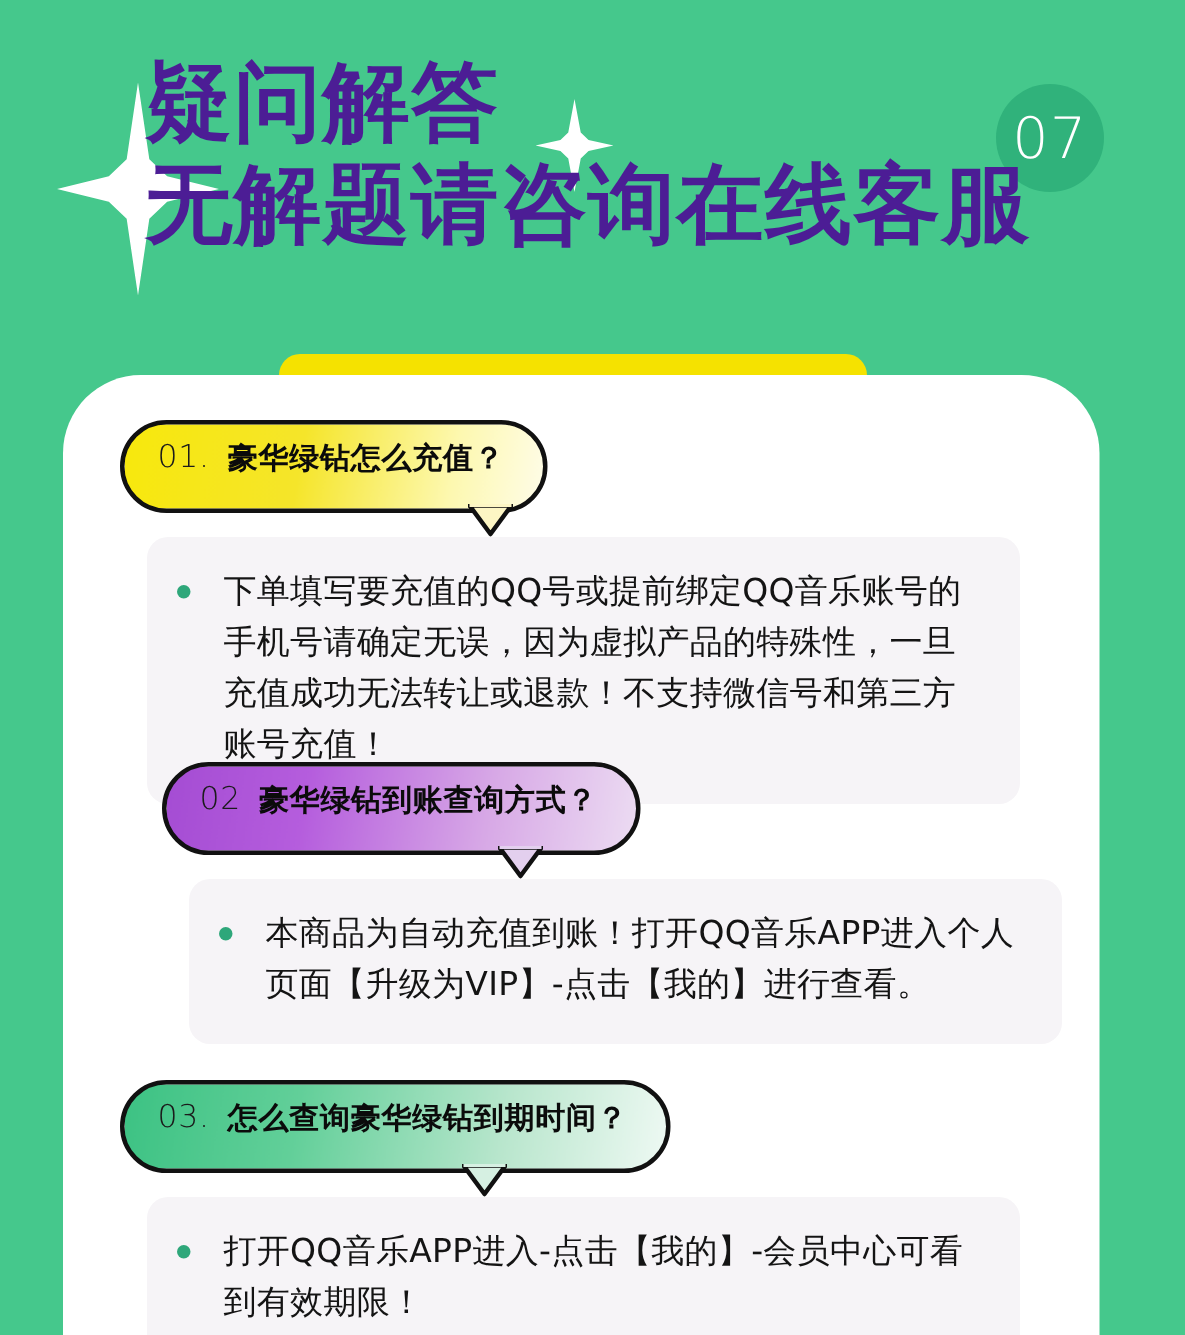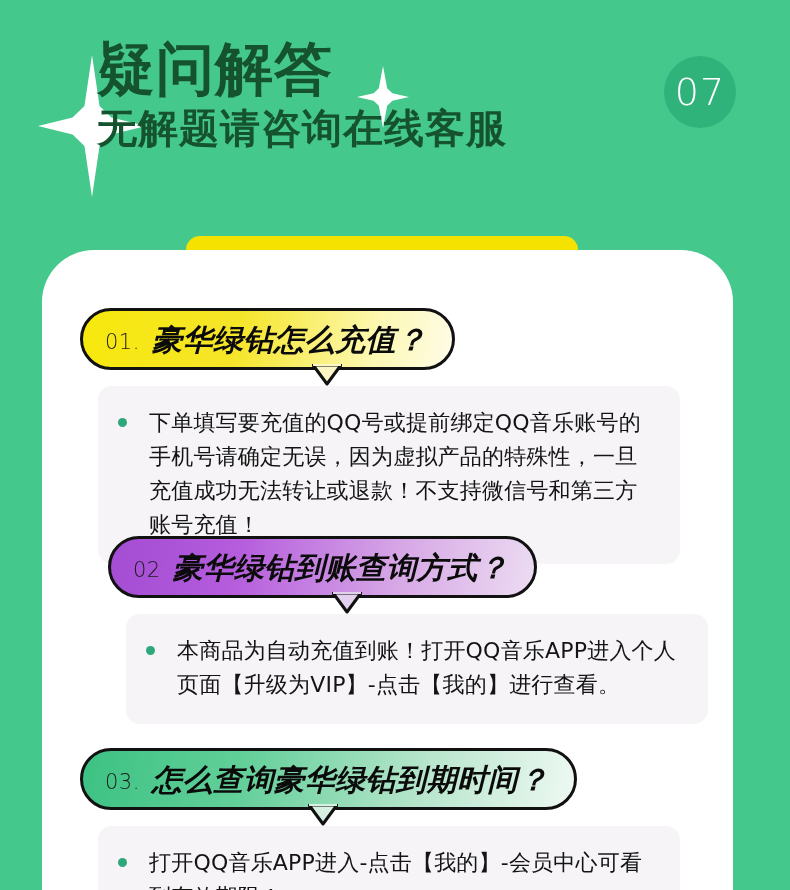--- a/index.html
+++ b/index.html
@@ -81,32 +81,33 @@
     line-height: 1;
   }
 
   .title-block {
     position: absolute;
     left: 97px;
     top: 40px;
     width: 660px;
   }
   .title-line {
-    color: #14532d;
+    color: #4c1d95;
     font-weight: bold;
     line-height: 1.0;
     white-space: nowrap;
     letter-spacing: 1px;
+    font-family: Liberation Serif, serif;
   }
   .title-line-1 {
     font-size: 58px;
     margin-bottom: 10px;
   }
   .title-line-2 {
-    font-size: 40px;
+    font-size: 58px;
   }
 
   
   .yellow-tab {
     position: absolute;
     left: 186px;
     top: 236px;
     width: 392px;
     height: 36px;
     background: #f5e200;
@@ -132,21 +133,20 @@
     width: 691px;
   }
   .faq-item-1 { top: 30px; }
   .faq-item-2 { top: 258px; padding-left: 28px; }
   .faq-item-3 { top: 470px; }
 
   .bubble-wrap {
     position: relative;
     margin-left: 38px;
     display: inline-block;
-    margin-top: 28px;
   }
 
   .bubble {
     position: relative;
     display: inline-flex;
     align-items: baseline;
     border: 3px solid #111111;
     border-radius: 38px;
     padding: 9px 26px 11px 22px;
     box-sizing: border-box;
@@ -166,26 +166,25 @@
   .bubble-num {
     font-size: 21px;
     font-weight: 300;
     color: #1b1b1b;
     margin-right: 12px;
     letter-spacing: 0.5px;
     position: relative;
     top: -1px;
   }
   .bubble-q {
-    font-size: 30px;
+    font-size: 20px;
     font-weight: bold;
     color: #0b0b0b;
     letter-spacing: 0.5px;
     white-space: nowrap;
-    font-style: italic;
   }
 
   
   .bubble-tail {
     position: absolute;
     left: 232px;
     top: 56px;
     width: 30px;
     height: 22px;
     z-index: 3;

